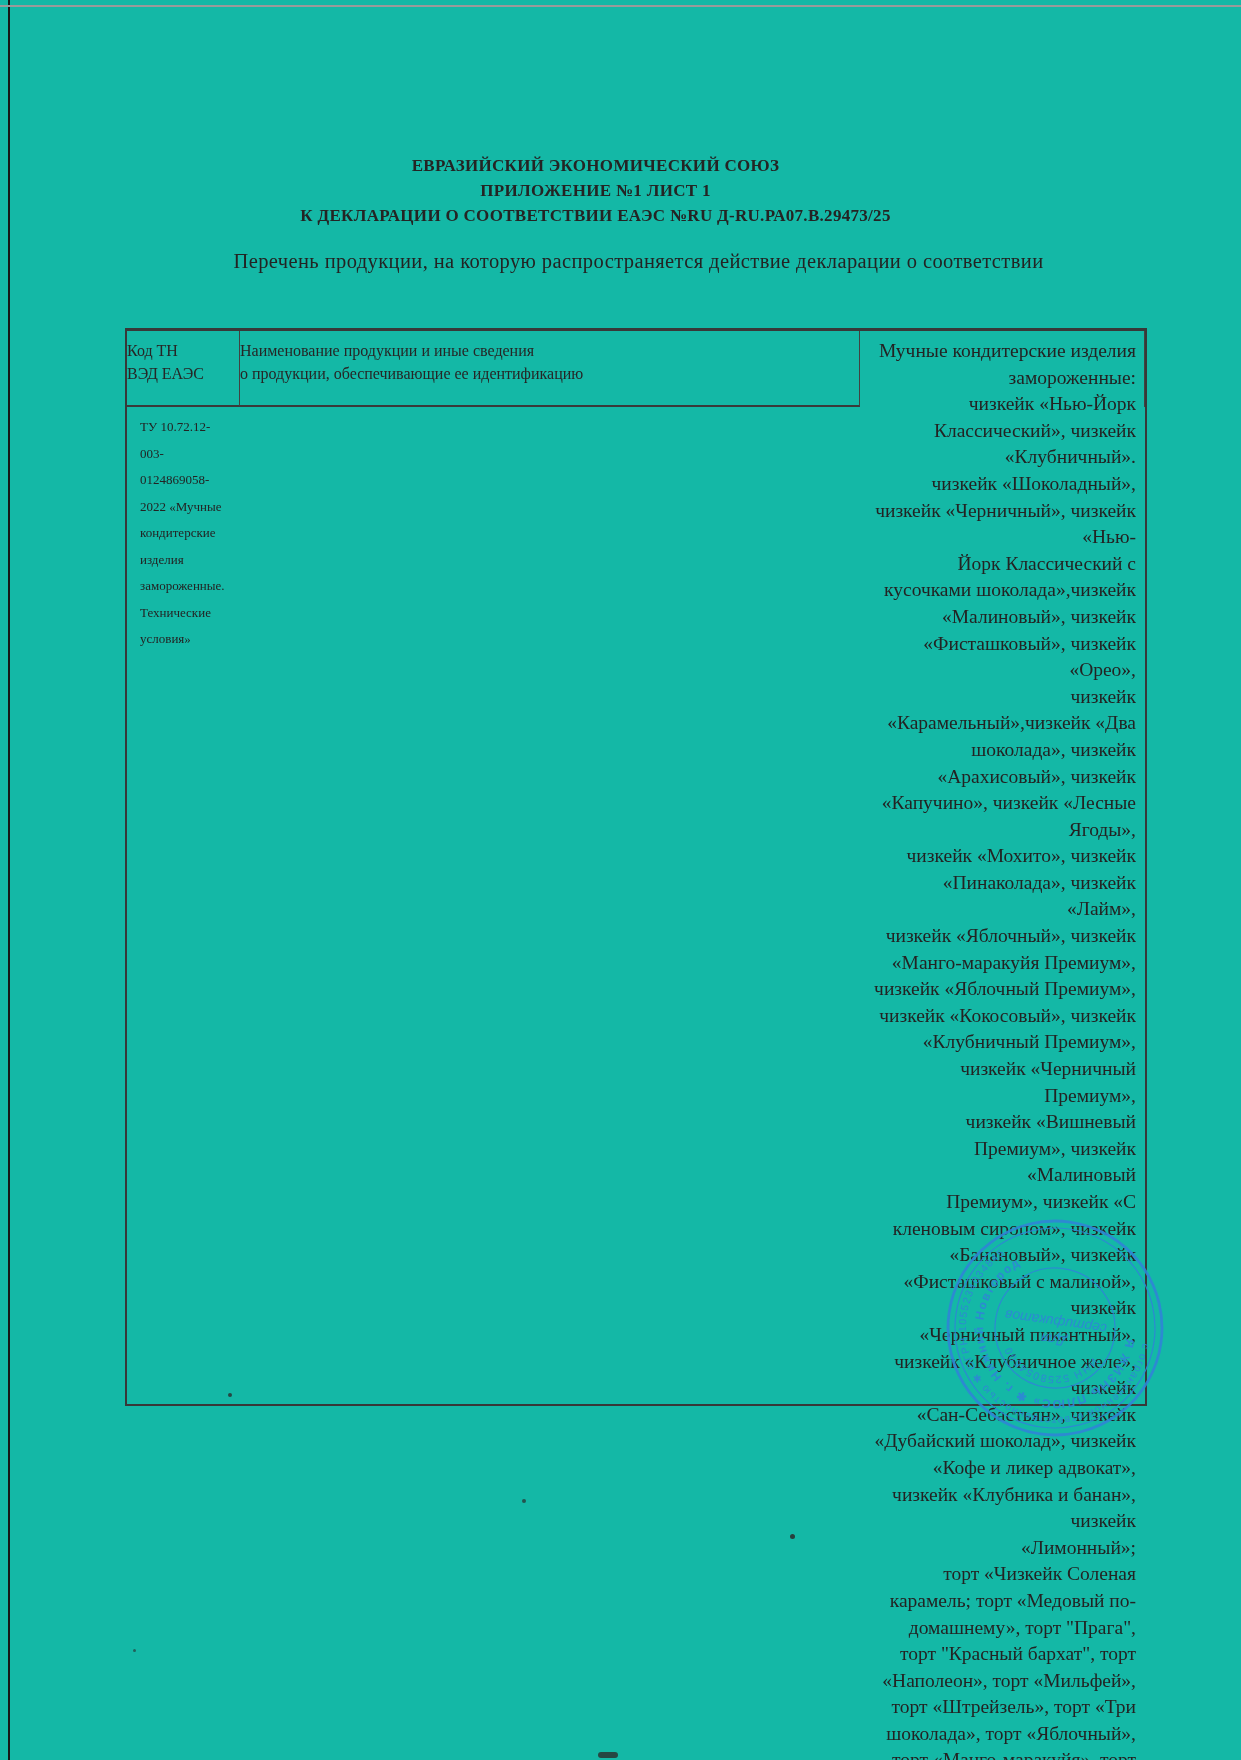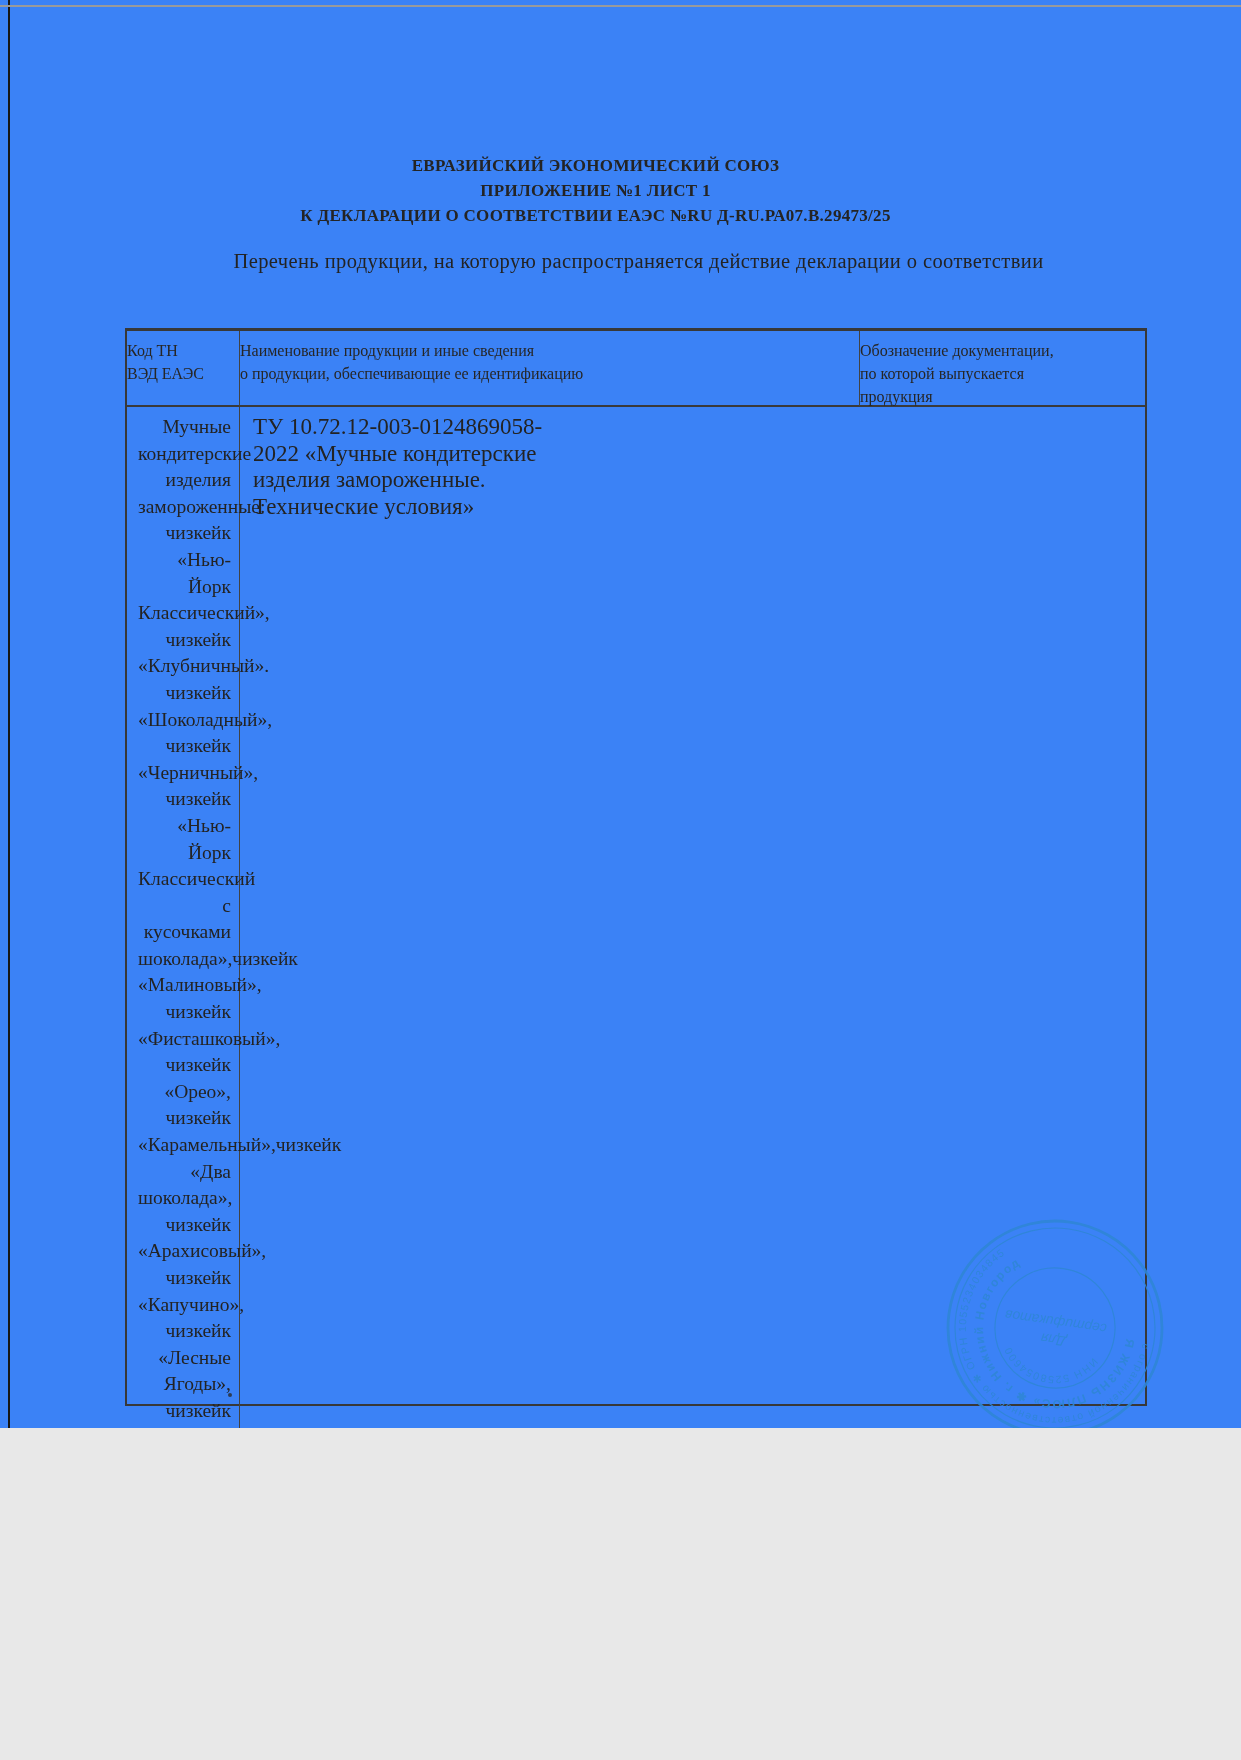--- a/index.html
+++ b/index.html
@@ -1,18 +1,18 @@
 <!DOCTYPE html>
 <html><head>
 <meta charset="utf-8">
 <style>
   html,body { margin:0; padding:0; background:#e8e8e8; }
   .sheet {
-    position:relative; width:1241px; height:1428px;
-    background:#3b82f6; overflow:hidden;
+    position:relative; width:1241px; height:1760px;
+    background:#14b8a6; overflow:hidden;
     font-family:"Liberation Serif", serif; color:#1f1f1f;
   }
   .scan-edge-left { position:absolute; left:8px; top:0; width:2px; height:1760px; background:#161616; }
   .scan-edge-top  { position:absolute; left:0; top:5px; width:1241px; height:1.5px; background:#9a9a9a; }
 
   .blurry { filter: blur(0.28px); }
 
   .doc-header {
     position:absolute; top:153px; left:-25px; width:1241px;
     text-align:center; font-weight:bold; font-size:17px; line-height:25px;
@@ -37,21 +37,21 @@
     border-bottom:2px solid #3a3a3a;
     font-size:16px; line-height:23px;
     padding-top:8px; white-space:pre-line; color:#262626;
   }
   .body-code { text-align:center; padding-top:8px; font-size:19.5px; }
   .body-desc {
     padding:7px 8px 0 11px; font-size:19.5px; line-height:26.6px;
     white-space:pre-line; color:#232323;text-align:right;
   }
   .body-doc {
-    padding:7px 14px 0 13px; font-size:23px; line-height:26.5px;
+    padding:7px 14px 0 13px; font-size:13px; line-height:26.5px;
     white-space:pre-line; color:#232323;
   }
 
   .stamp {
     position:absolute; left:935px; top:1208px; width:240px; height:240px;
     opacity:0.9; filter:blur(0.35px);
   }
 
   .speck { position:absolute; background:#2a2a2a; border-radius:50%; }
   .sp1 { left:228px; top:1393px; width:4px; height:4px; opacity:.8; }
@@ -74,23 +74,20 @@
     <div>К ДЕКЛАРАЦИИ О СООТВЕТСТВИИ ЕАЭС №RU Д-RU.РА07.В.29473/25</div>
   </div>
 
   <div class="doc-subtitle blurry">Перечень продукции, на которую распространяется действие декларации о соответствии</div>
 
   <div class="products-table blurry">
     <div class="cell head-cell col-divider">Код ТН
 ВЭД ЕАЭС</div>
     <div class="cell head-cell col-divider">Наименование продукции и иные сведения
 о продукции, обеспечивающие ее идентификацию</div>
-    <div class="cell head-cell">Обозначение документации,
-по которой выпускается
-продукция</div>
 
     <div class="cell body-desc col-divider">Мучные кондитерские изделия замороженные:
 чизкейк «Нью-Йорк Классический», чизкейк «Клубничный».
 чизкейк «Шоколадный»,  чизкейк «Черничный», чизкейк «Нью-
 Йорк Классический с кусочками шоколада»,чизкейк
 «Малиновый», чизкейк «Фисташковый», чизкейк «Орео»,
 чизкейк «Карамельный»,чизкейк «Два шоколада», чизкейк
 «Арахисовый»,  чизкейк «Капучино», чизкейк «Лесные Ягоды»,
 чизкейк «Мохито», чизкейк «Пинаколада», чизкейк «Лайм»,
 чизкейк «Яблочный»,  чизкейк «Манго-маракуйя Премиум»,

